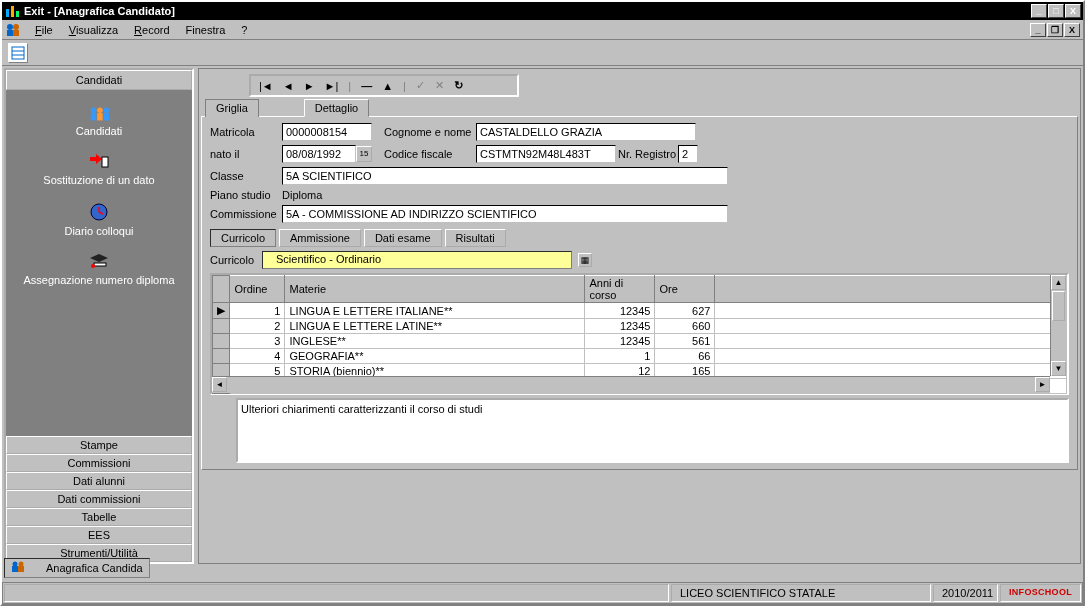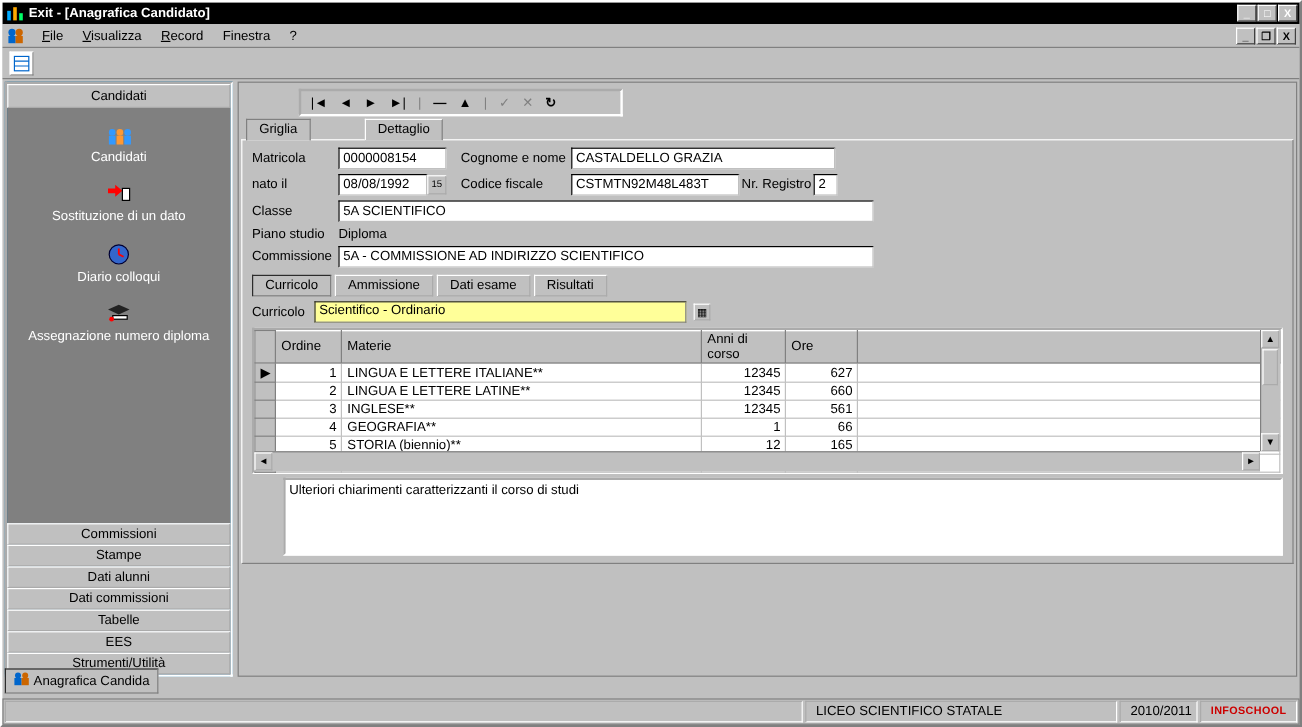--- a/index.html
+++ b/index.html
@@ -32,32 +32,32 @@
 .tabs{display:flex;margin-top:2px;padding-left:4px;}
 .tab{background:#c0c0c0;border:1px solid #808080;border-bottom:none;padding:2px 10px;margin-right:-1px;cursor:pointer;position:relative;}
 .tab.active{background:#c0c0c0;border-bottom:1px solid #c0c0c0;z-index:2;font-weight:normal;border-top-color:#fff;border-left-color:#fff;margin-left:46px;}
 .formarea{border:1px solid #808080;border-top-color:#fff;border-left-color:#fff;padding:6px 8px;margin-top:-1px;background:#c0c0c0;}
 .frow{display:flex;align-items:center;margin-bottom:4px;gap:2px;}
 .lbl{width:70px;}
 input.fld, .fld{background:#fff;border:1px solid #404040;border-top-color:#000;border-left-color:#000;border-right-color:#c0c0c0;border-bottom-color:#c0c0c0;padding:1px 3px;font-family:inherit;font-size:11px;height:18px;}
 .tabbtns{display:flex;gap:3px;margin:6px 0 4px 0;}
 .tabbtn{background:#c0c0c0;border:1px outset #fff;padding:2px 10px;cursor:pointer;font-size:11px;}
 .tabbtn.sel{border:1px inset #808080;}
-.curbox{background:#ffff99;border:1px inset #808080;padding:1px 3px;width:310px;height:18px;}
+.curbox{background:#ffff99;border:1px inset #808080;padding:1px 13px;width:310px;height:18px;}
 .gridwrap{border:2px inset #fff;margin-top:4px;background:#fff;position:relative;}
 table.grid{width:100%;border-collapse:collapse;font-size:11px;}
 table.grid th{background:#c0c0c0;border:1px solid #808080;border-top-color:#fff;border-left-color:#fff;padding:1px 4px;font-weight:normal;text-align:left;}
 table.grid td{border:1px solid #c0c0c0;padding:1px 4px;background:#fff;}
 table.grid td.num{text-align:right;}
 .rowhdr{width:14px;background:#c0c0c0!important;border:1px solid #808080!important;}
 .scrollv{position:absolute;right:0;top:0;bottom:17px;width:17px;background:#c0c0c0;border-left:1px solid #808080;}
 .scrollh{position:absolute;left:0;right:17px;bottom:0;height:17px;background:#c0c0c0;border-top:1px solid #808080;}
 .sbtn{width:15px;height:15px;background:#c0c0c0;border:1px outset #fff;font-size:8px;text-align:center;line-height:13px;position:absolute;}
 .notes{border:2px inset #fff;background:#fff;margin-top:3px;padding:3px;height:65px;margin-left:26px;}
-.taskbar{position:absolute;bottom:28px;left:4px;background:#c0c0c0;border:1px inset #808080;padding:2px 6px;display:flex;align-items:center;gap:3px;cursor:pointer;}
+.taskbar{position:absolute;bottom:28px;left:4px;background:#c0c0c0;border:1px inset #808080;padding:2px 6px;display:flex;align-items:center;gap:21px;cursor:pointer;}
 .statusbar{position:absolute;bottom:2px;left:2px;right:2px;height:22px;display:flex;border:1px solid #808080;}
 .statusbar .cell{border:1px inset #fff;padding:2px 8px;background:#c0c0c0;margin:1px;}
 .statusbar .cell.wide{flex:1;}
 .brand{color:#c00;font-weight:bold;font-size:9px;letter-spacing:0.3px;}
 .people-icon svg{width:22px;height:16px;}
 .datebtn{width:16px;height:16px;border:1px outset #fff;background:#c0c0c0;font-size:8px;text-align:center;line-height:14px;cursor:pointer;margin-left:-2px;}
 </style>
 </head>
 <body>
 
@@ -150,22 +150,22 @@
         <div class="sicon">
             <svg width="22" height="18" viewBox="0 0 22 18">
               <path d="M11 1 L20 5 L11 9 L2 5 Z" fill="#222"></path>
               <rect x="6" y="10" width="12" height="3" fill="#fff" stroke="#000"></rect>
               <circle cx="5" cy="13" r="2" fill="#f00"></circle>
             </svg>
           </div>
         <div>Assegnazione numero diploma</div>
       </div>
     </div>
+    <div class="side-btn">Stampe</div>
     <div class="side-btn">Commissioni</div>
-    <div class="side-btn">Stampe</div>
     <div class="side-btn">Dati alunni</div>
     <div class="side-btn">Dati commissioni</div>
     <div class="side-btn">Tabelle</div>
     <div class="side-btn">EES</div>
     <div class="side-btn">Strumenti/Utilità</div>
   </div>
 
   <div class="content">
     <div class="panel-body">
       <div class="rec-toolbar">

